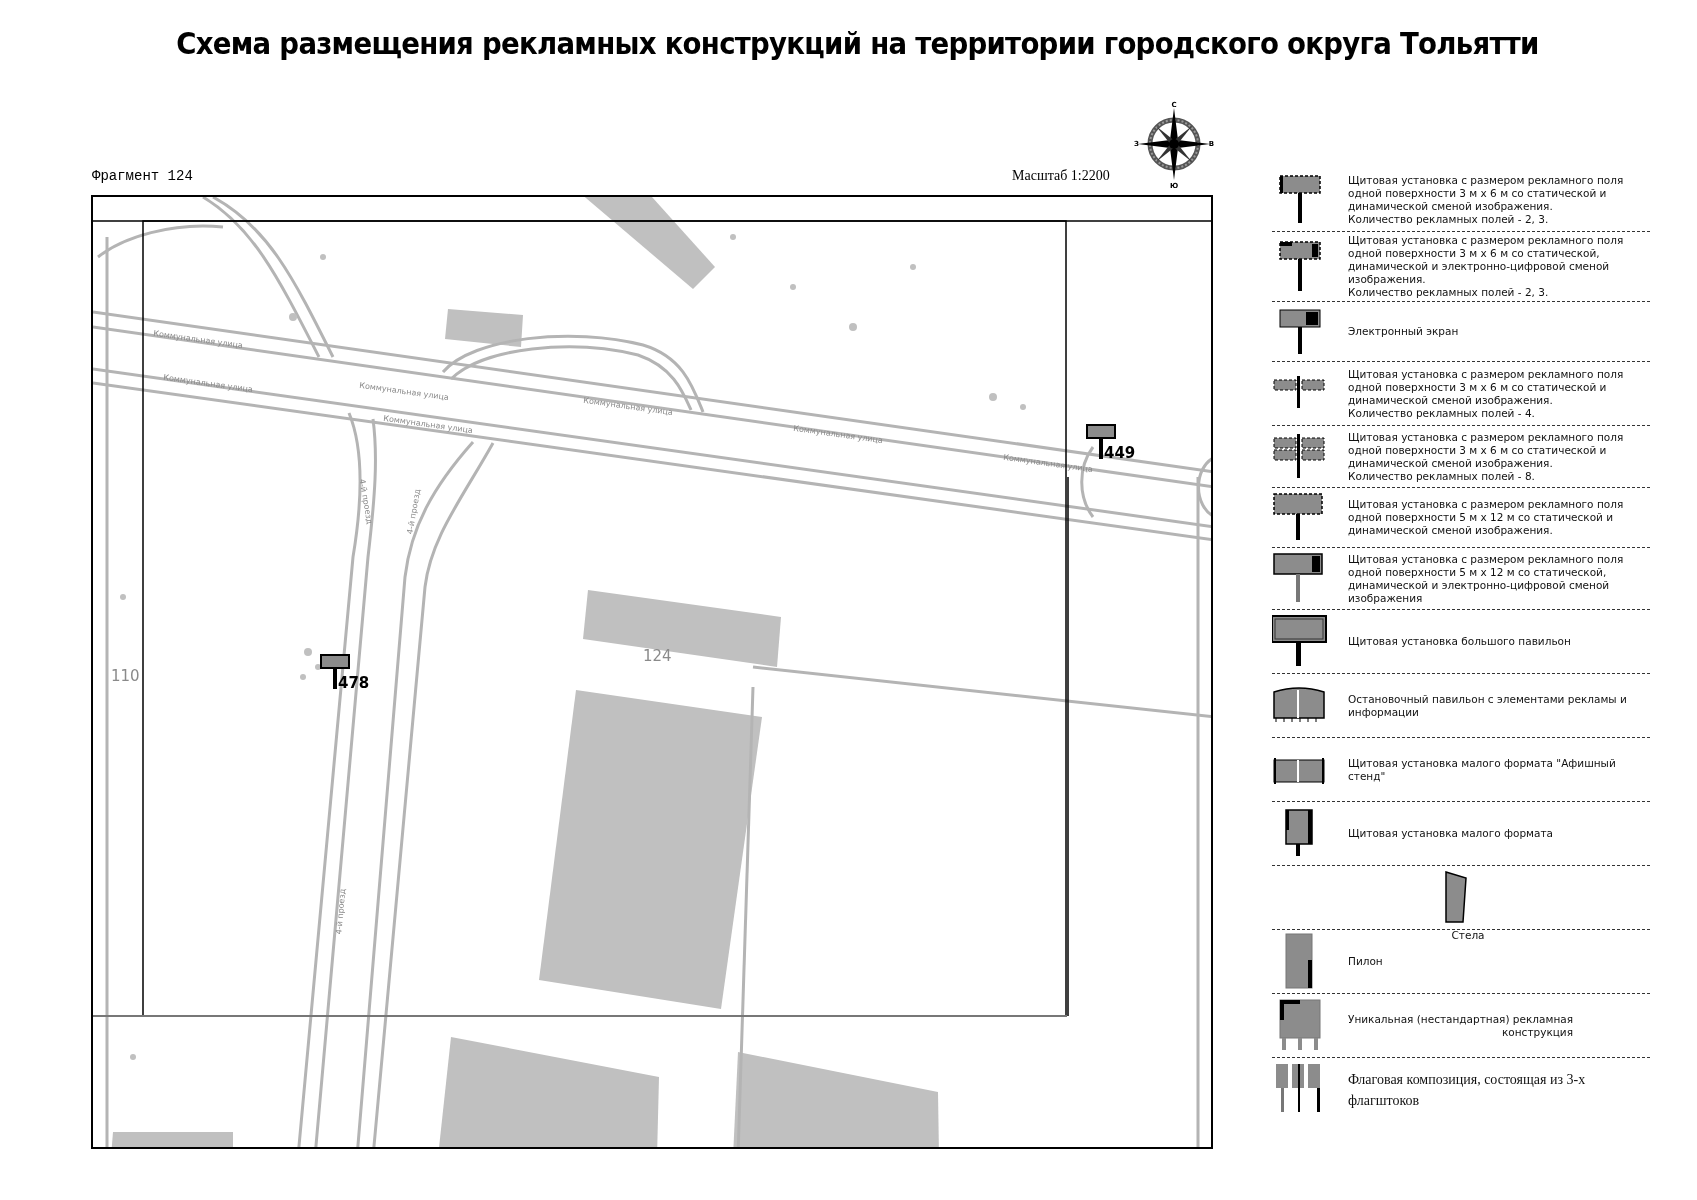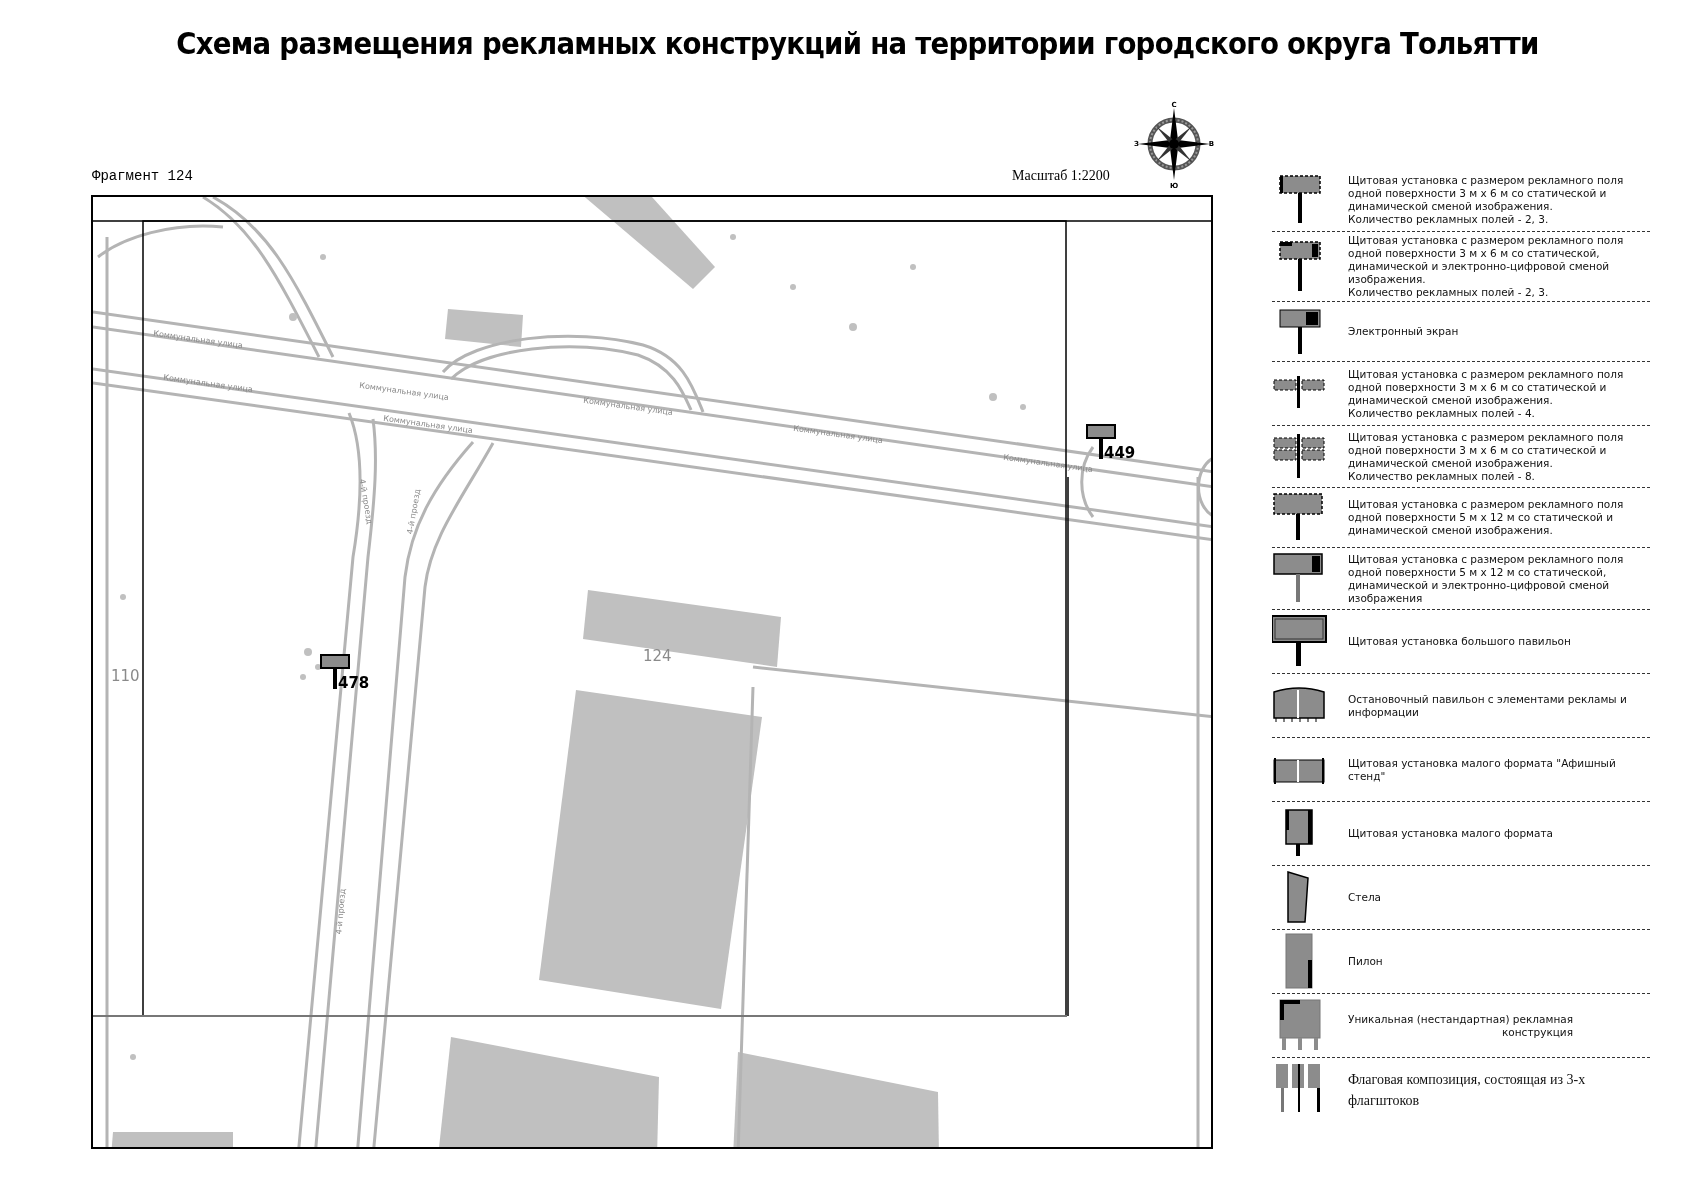--- a/index.html
+++ b/index.html
@@ -300,21 +300,21 @@
           <rect x="14" y="8" width="3" height="20" fill="#000"></rect>
           <rect x="36" y="8" width="4" height="34" fill="#000"></rect>
           <rect x="24" y="42" width="4" height="12" fill="#000"></rect>
         </svg>
     </div>
     <div class="legend-text">
       <span class="line">Щитовая установка малого формата</span>
     </div>
   </div>
 
-  <div class="legend-item" style="height:64px;">
+  <div class="legend-item" style="height:64px;flex-direction:column;">
     <div class="legend-icon">
       <svg width="62" height="60">
           <polygon points="16,6 36,12 33,56 16,56" fill="#8c8c8c" stroke="#000" stroke-width="1.5"></polygon>
         </svg>
     </div>
     <div class="legend-text">
       <span class="line">Стела</span>
     </div>
   </div>
 

